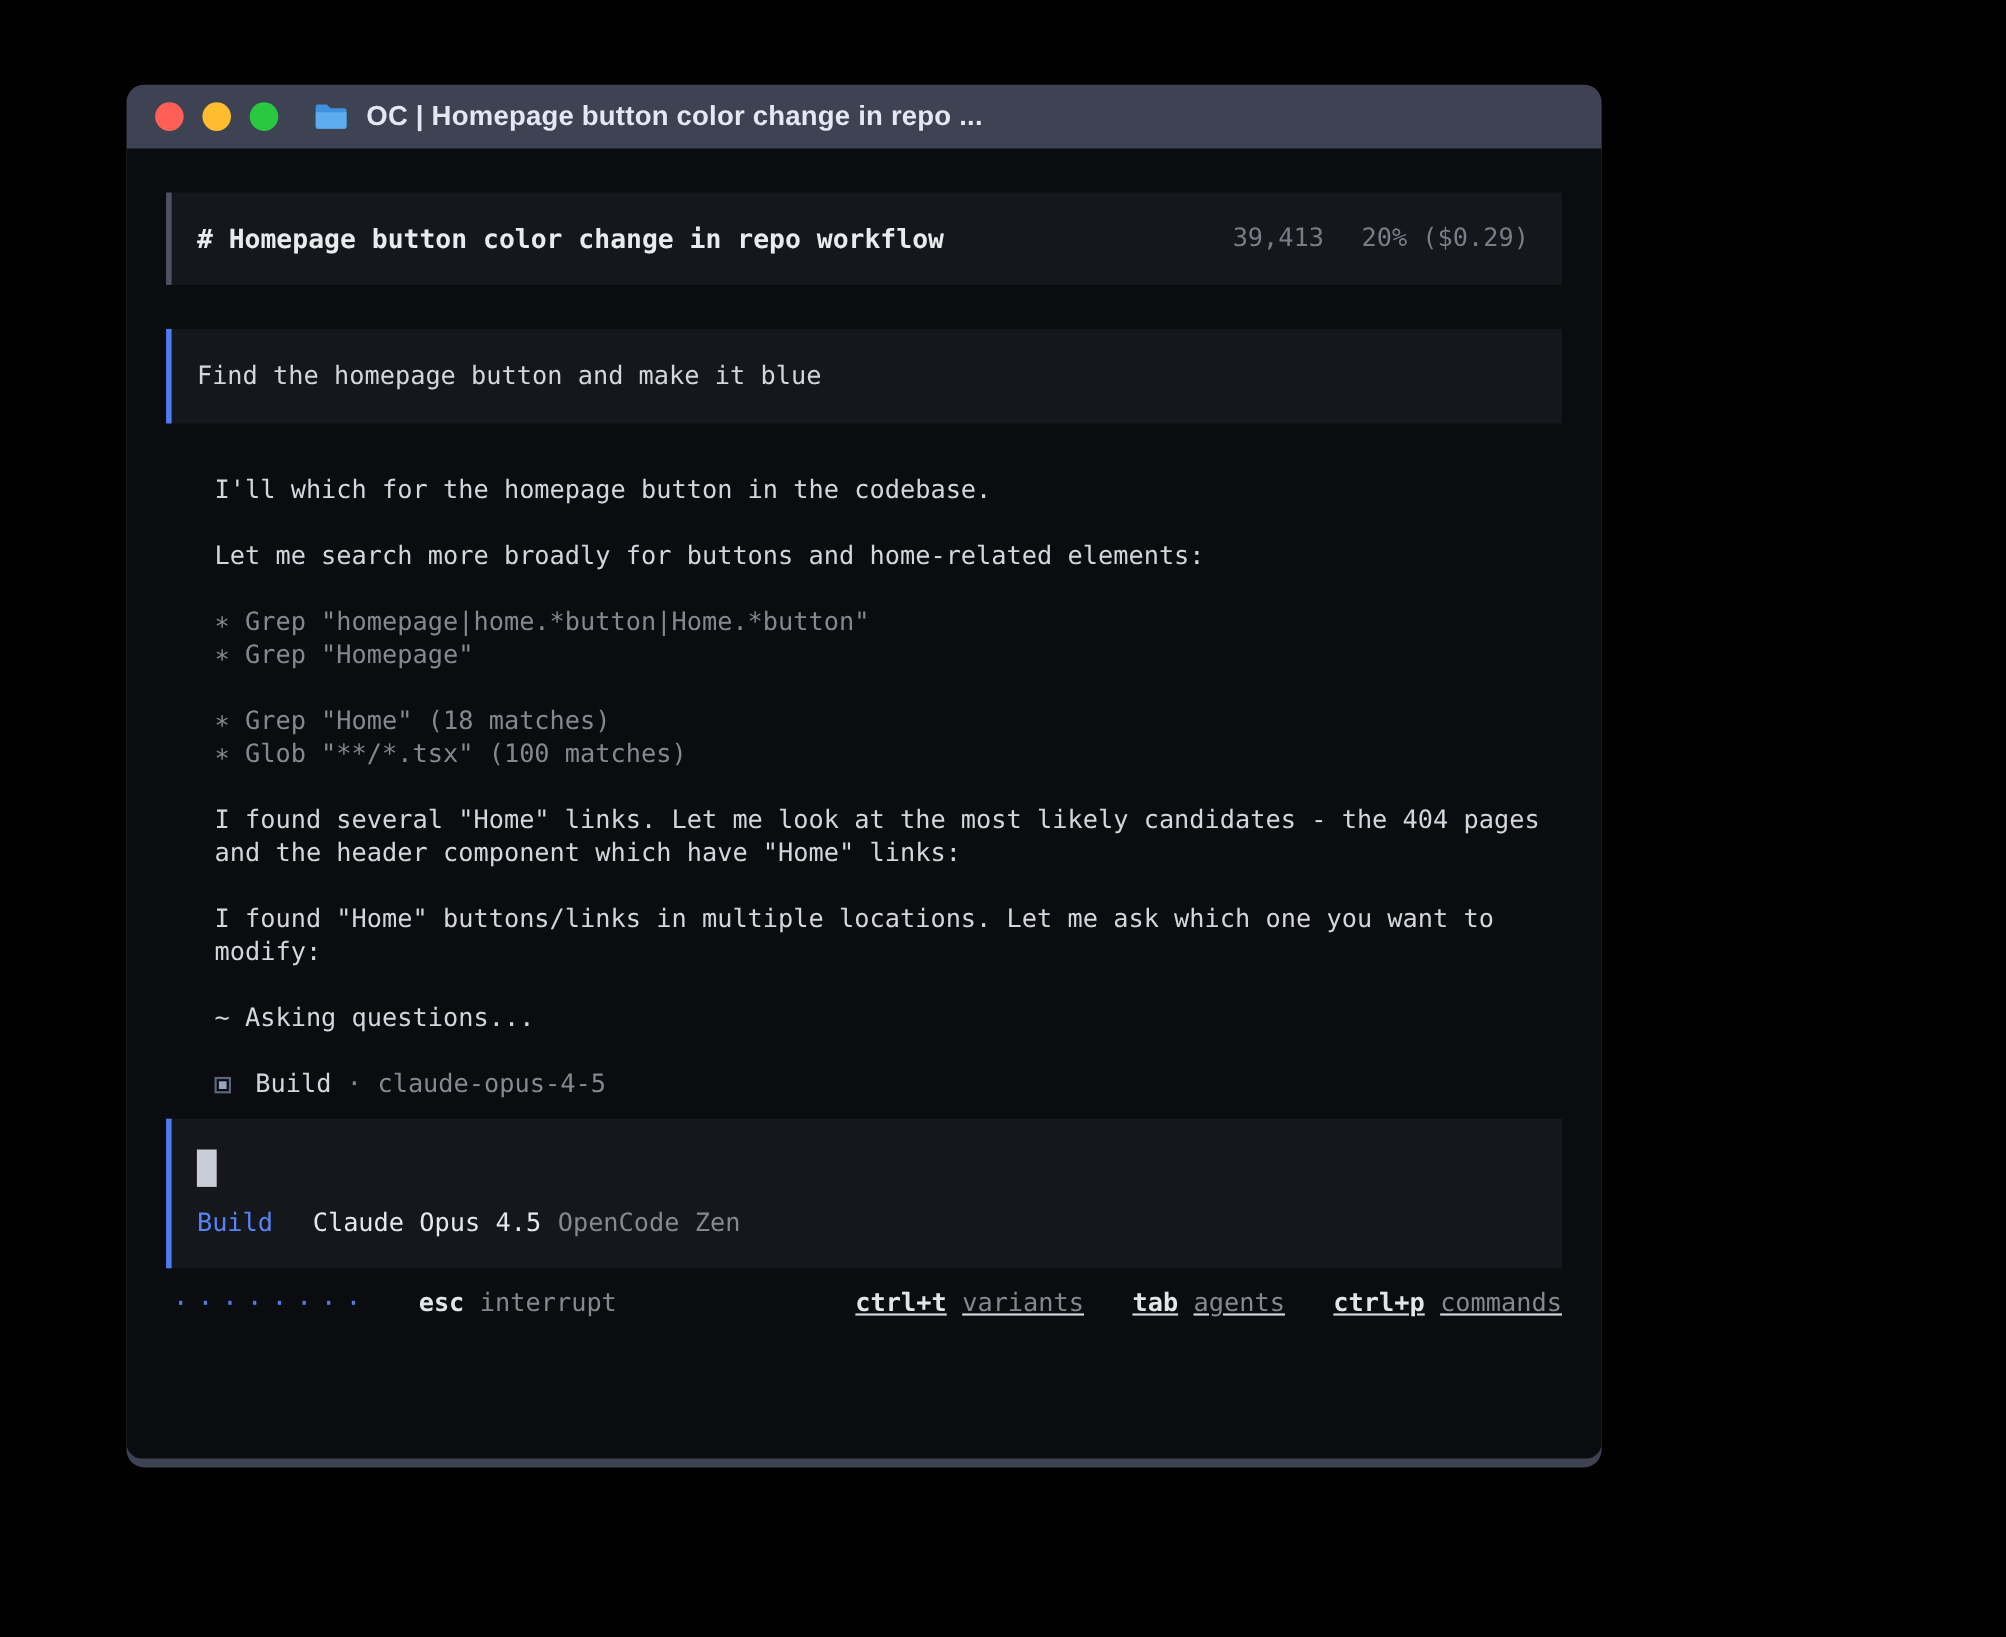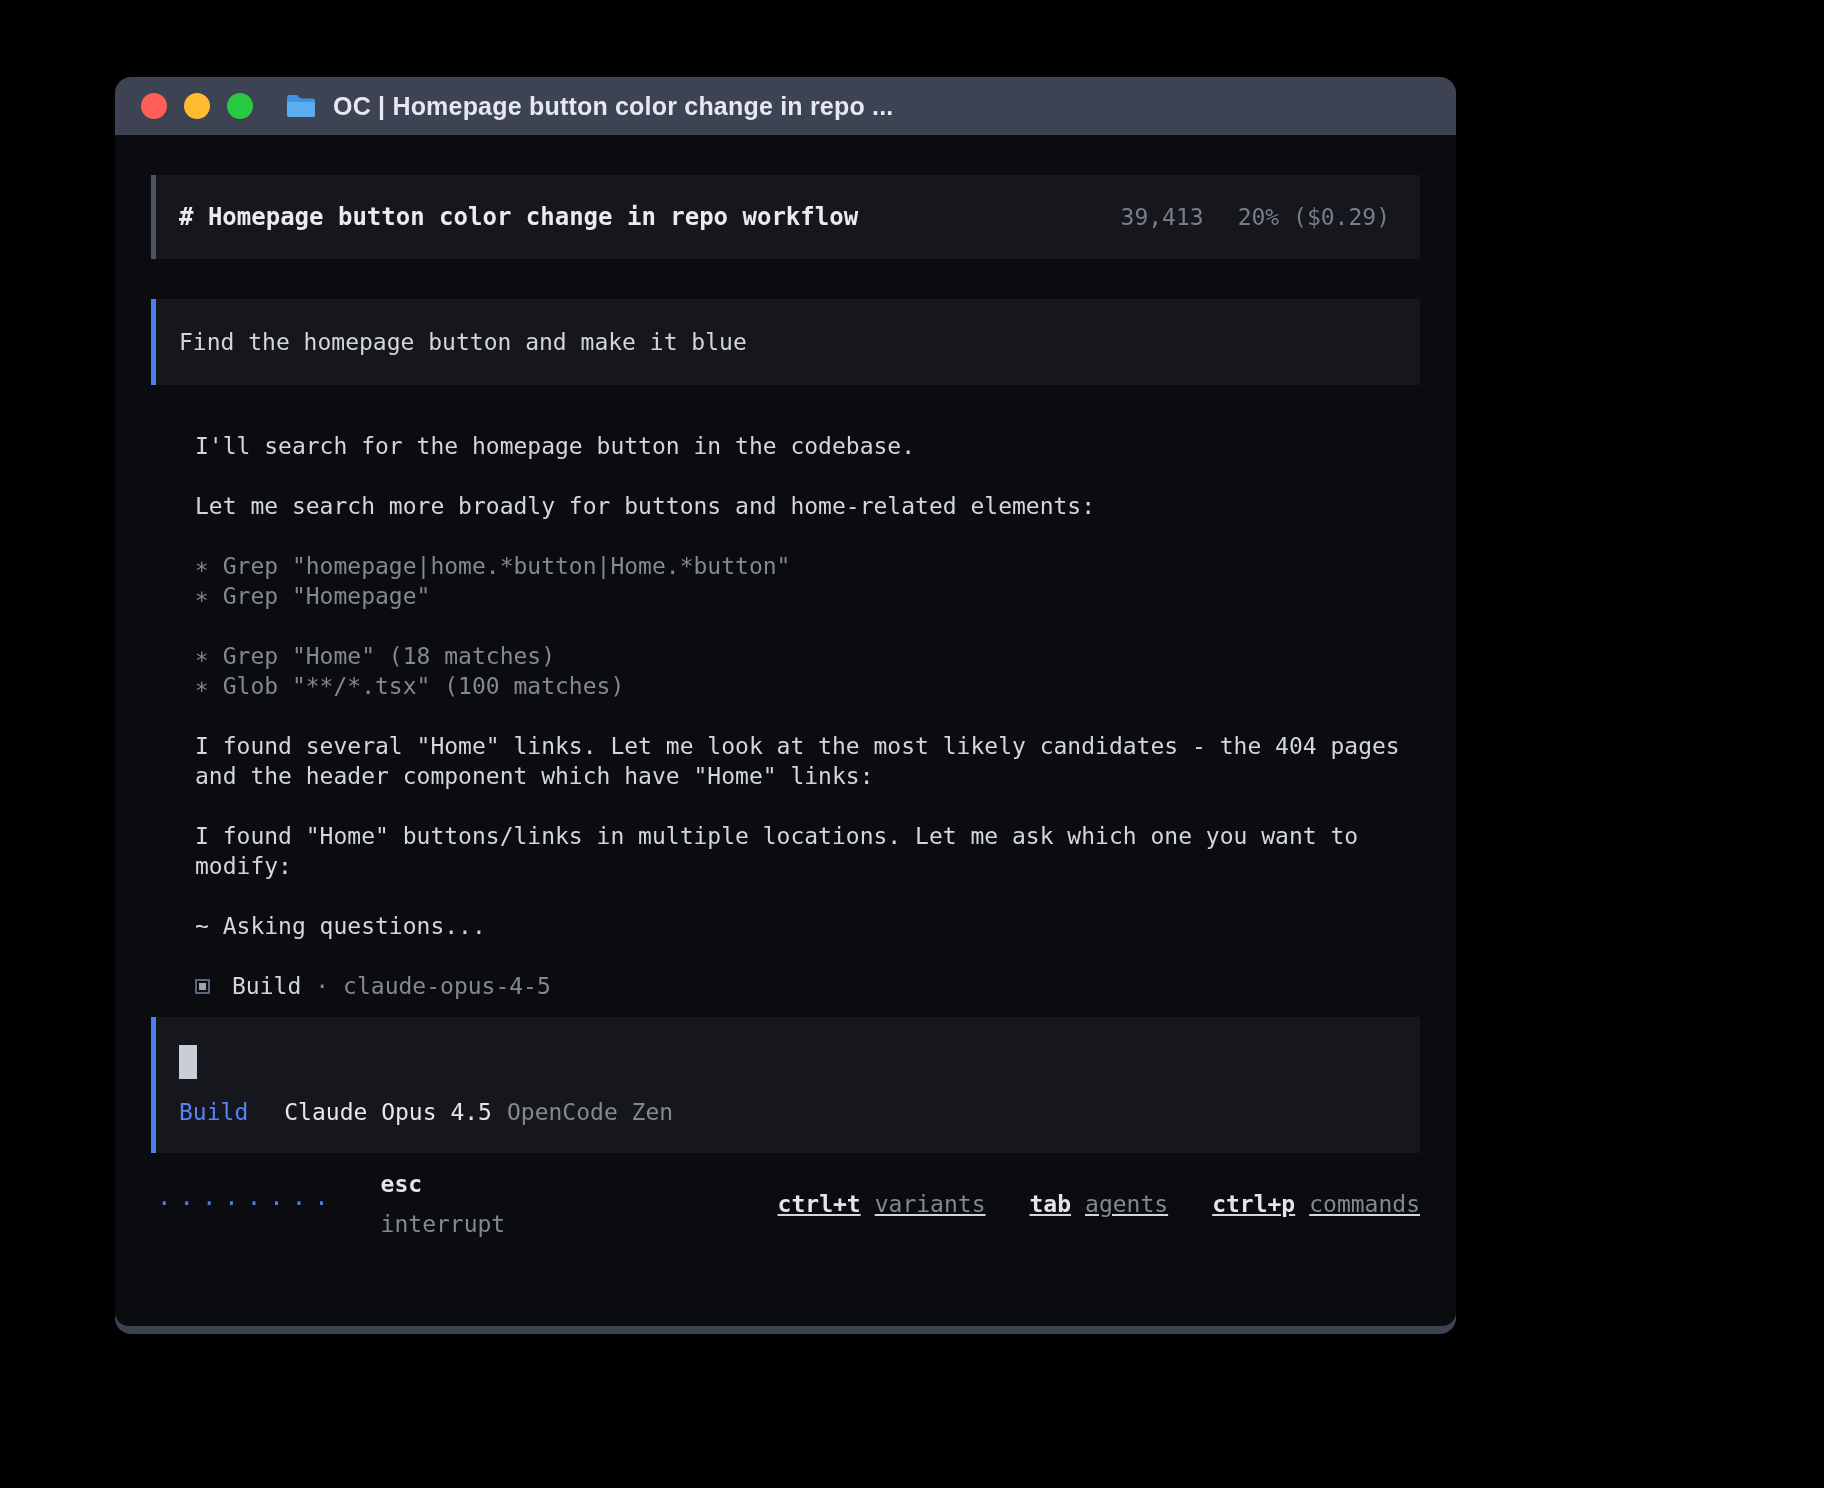--- a/index.html
+++ b/index.html
@@ -90,21 +90,21 @@
   .statusbar {
     margin-top:18px; display:flex; align-items:center; justify-content:space-between;
     font-size:23px;
   }
   .sb-left { display:flex; align-items:center; gap:44px; }
   .spinner { color:#4d7df2; font-size:24px; letter-spacing:8px; margin-left:6px; }
   .key { color:#e3e5e9; font-weight:bold; }
   .hint-label { color:#84888f; }
   .hint { display:flex; gap:14px; align-items:baseline;text-decoration:underline; }
   .sb-right { display:flex; gap:44px; }
-  .esc-group { display:flex; gap:14px; align-items:baseline;flex-direction:column; }
+  .esc-group { display:flex; gap:14px; align-items:baseline; }
 </style>
 </head>
 <body>
 
 <div class="window">
 
   <div class="titlebar">
     <div class="traffic">
       <span class="light red"></span>
       <span class="light yellow"></span>
@@ -129,21 +129,21 @@
       </span>
     </div>
 
     <div class="block user-block">
       <span>Find the homepage button and make it blue</span>
     </div>
 
     <div class="transcript">
 
       <div class="group">
-        <p class="fg">I'll search for the homepage button in the codebase.</p>
+        <p class="fg">I'll which for the homepage button in the codebase.</p>
       </div>
 
       <div class="group">
         <p class="fg">Let me search more broadly for buttons and home-related elements:</p>
       </div>
 
       <div class="group">
         <p class="dim">∗ Grep "homepage|home.*button|Home.*button"</p>
         <p class="dim">∗ Grep "Homepage"</p>
       </div>

